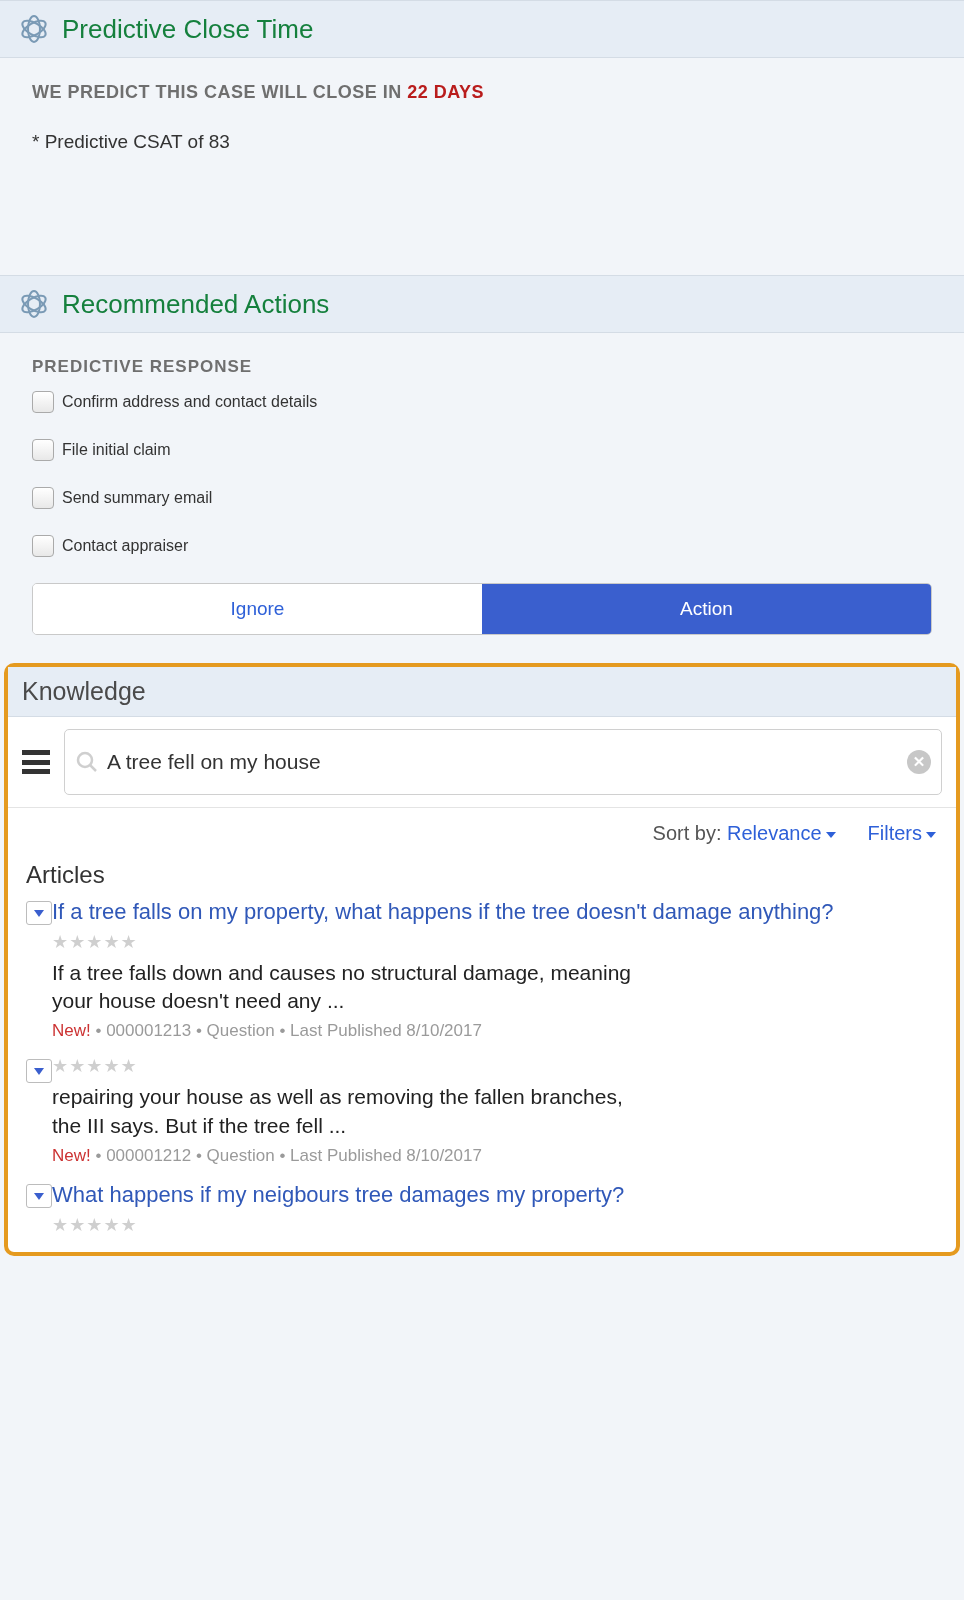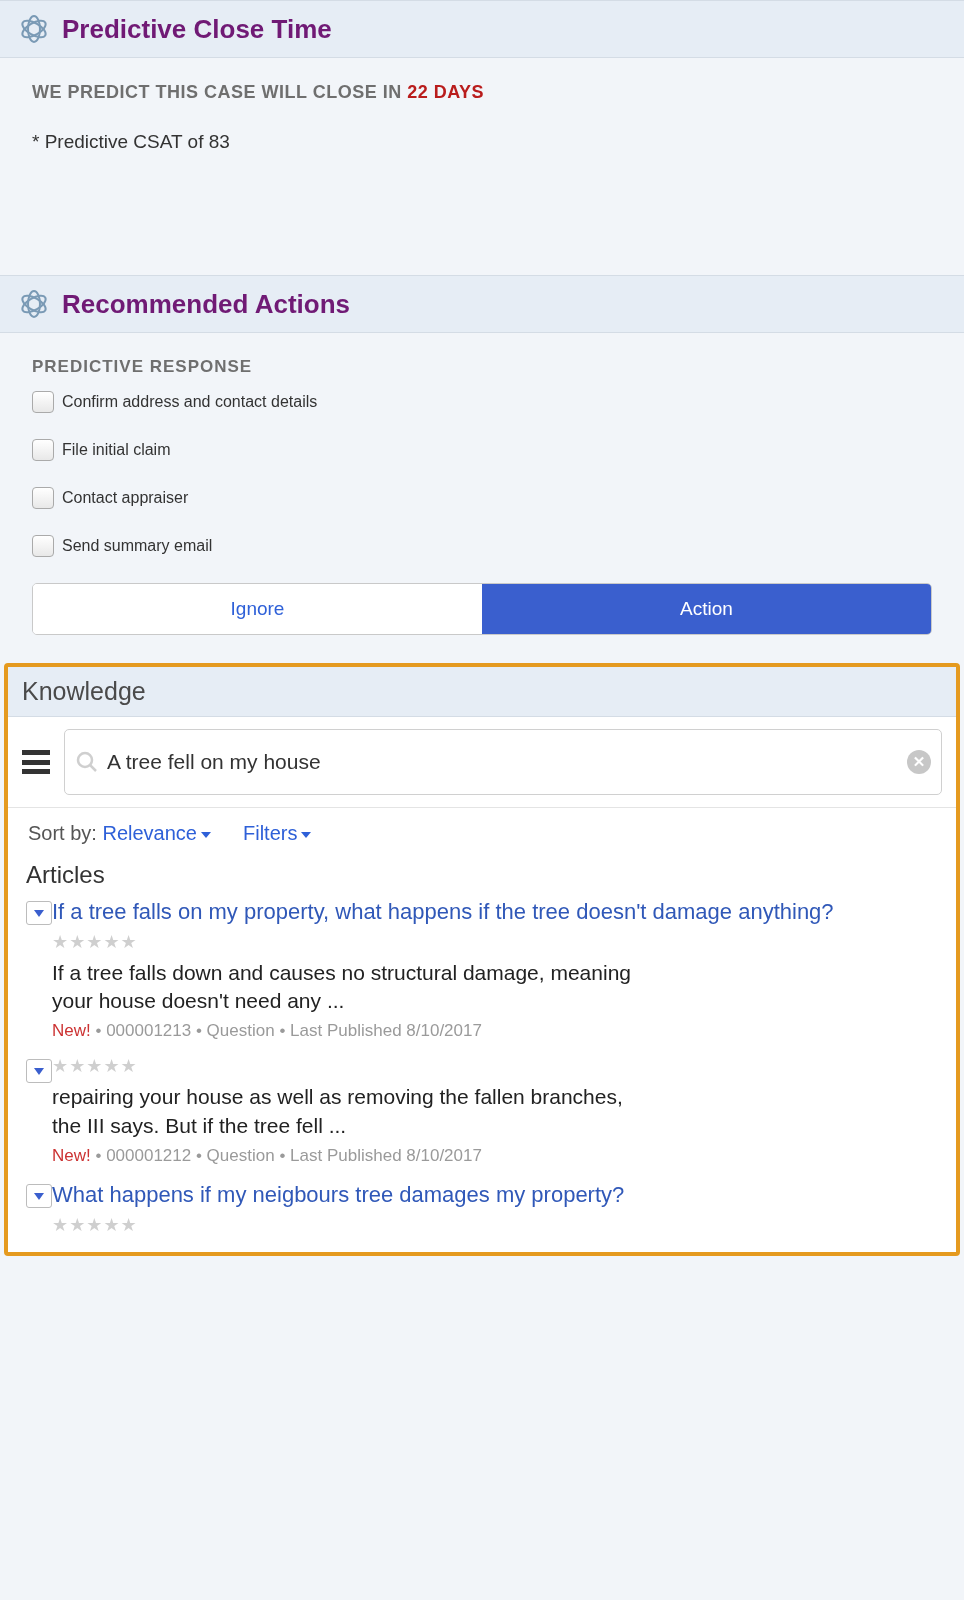--- a/index.html
+++ b/index.html
@@ -1,47 +1,47 @@
 <!DOCTYPE html>
 <html><head>
 <meta charset="utf-8">
 <style>
 * { box-sizing: border-box; margin: 0; padding: 0; }
 body { font-family: -apple-system, BlinkMacSystemFont, "Segoe UI", Arial, sans-serif; background: #f2f5f9; width: 964px; color: #333; }
 .panel { background: #f2f5f9; margin-bottom: 2px; }
 .panel-header { background: #e6edf5; padding: 12px 18px; display: flex; align-items: center; gap: 12px; border-top: 1px solid #d4dce5; border-bottom: 1px solid #d4dce5; }
-.panel-title { font-size: 26px; font-weight: 700; color: #701a75; }
+.panel-title { font-size: 26px; font-weight: 400; color: #15803d; }
 .einstein-icon { width: 32px; height: 32px; flex-shrink: 0; }
 .panel-body { padding: 24px 32px; }
 
 
 .predict-line { text-transform: uppercase; font-weight: 700; color: #6f6f6f; letter-spacing: 0.5px; font-size: 18px; }
 .predict-days { color: #b91c1c; margin-top: 42px; }
 .csat-line { margin-top: 28px; font-size: 19px; color: #333; }
 
 
 .resp-heading { text-transform: uppercase; letter-spacing: 1px; color: #6f6f6f; font-weight: 700; font-size: 17px; margin-bottom: 14px; }
 .check-item { display: flex; align-items: center; gap: 8px; margin-bottom: 26px; font-size: 16px; color: #333; }
 .checkbox { width: 22px; height: 22px; border: 1px solid #aaa; border-radius: 4px; background: linear-gradient(#fff,#e8e8e8); flex-shrink: 0; }
 .btn-row { display: flex; border: 1px solid #c9c9c9; border-radius: 5px; overflow: hidden; margin-top: 23px; }
 .btn { flex: 1; text-align: center; padding: 14px 0; font-size: 19px; cursor: pointer; }
 .btn-ignore { background: #fff; color: #2e60d8; }
 .btn-action { background: #3a5fce; color: #fff; font-weight: 500; }
 
 
-.knowledge-wrap { border: 4px solid #e59a1f; background: #fff; border-radius: 4px; margin: 4px; }
+.knowledge-wrap { border: 4px solid #e59a1f; background: #fff; border-radius: 10px; margin: 4px; }
 .knowledge-header { background: #e6edf5; padding: 10px 14px; font-size: 25px; color: #4a4a4a; border-bottom: 1px solid #d4dce5; }
 .search-row { display: flex; align-items: center; gap: 14px; padding: 12px 14px; border-bottom: 1px solid #e4e4e4; background:#fff; }
 .hamburger { width: 28px; height: 24px; display:flex; flex-direction:column; justify-content:space-between; cursor:pointer; }
 .hamburger span { height: 5px; background:#333; display:block; }
 .search-box { flex:1; display:flex; align-items:center; border:1px solid #d0d0d0; border-radius:5px; padding: 20px 10px; background:#fff; }
 .search-icon { width: 24px; height: 24px; opacity:0.4; margin-right:8px; }
 .search-input { flex:1; border:none; outline:none; font-size:21px; color:#333; }
 .clear-icon { width:24px; height:24px; border-radius:50%; background:#c7c7c7; color:#fff; display:flex; align-items:center; justify-content:center; font-size:15px; cursor:pointer; font-weight:700; }
-.sort-row { display:flex; gap: 32px; padding: 14px 20px 6px; font-size:20px; }
+.sort-row { display:flex; justify-content:flex-end; gap: 32px; padding: 14px 20px 6px; font-size:20px; }
 .sort-label { color:#555; }
 .sort-link { color:#2e60d8; cursor:pointer; }
 .caret-down { display:inline-block; width:0; height:0; border-left:5px solid transparent; border-right:5px solid transparent; border-top:6px solid #2e60d8; margin-left:4px; vertical-align:middle; }
 
 .articles-heading { font-size:24px; color:#333; padding: 10px 18px 4px; }
 .article { display:flex; padding: 4px 18px 10px; }
 .article-menu { width:26px; height:24px; border:1px solid #bcbcbc; border-radius:3px; background:#fff; display:flex; align-items:center; justify-content:center; cursor:pointer; flex-shrink:0; margin-top:4px; }
 .article-menu .caret { width:0; height:0; border-left:5px solid transparent; border-right:5px solid transparent; border-top:7px solid #3a5fce; }
 .article-body { flex:1; }
 .article-title { color:#3058b8; font-size:22px; line-height:1.35; margin-bottom:4px; }
@@ -88,25 +88,25 @@
     <div class="check-item">
       <div class="checkbox"></div>
       <span>Confirm address and contact details</span>
     </div>
     <div class="check-item">
       <div class="checkbox"></div>
       <span>File initial claim</span>
     </div>
     <div class="check-item">
       <div class="checkbox"></div>
-      <span>Contact appraiser</span>
+      <span>Send summary email</span>
     </div>
     <div class="check-item">
       <div class="checkbox"></div>
-      <span>Send summary email</span>
+      <span>Contact appraiser</span>
     </div>
     <div class="btn-row">
       <div class="btn btn-ignore">Ignore</div>
       <div class="btn btn-action">Action</div>
     </div>
   </div>
 </div>
 
 <div class="knowledge-wrap">
   <div class="knowledge-header">Knowledge</div>

